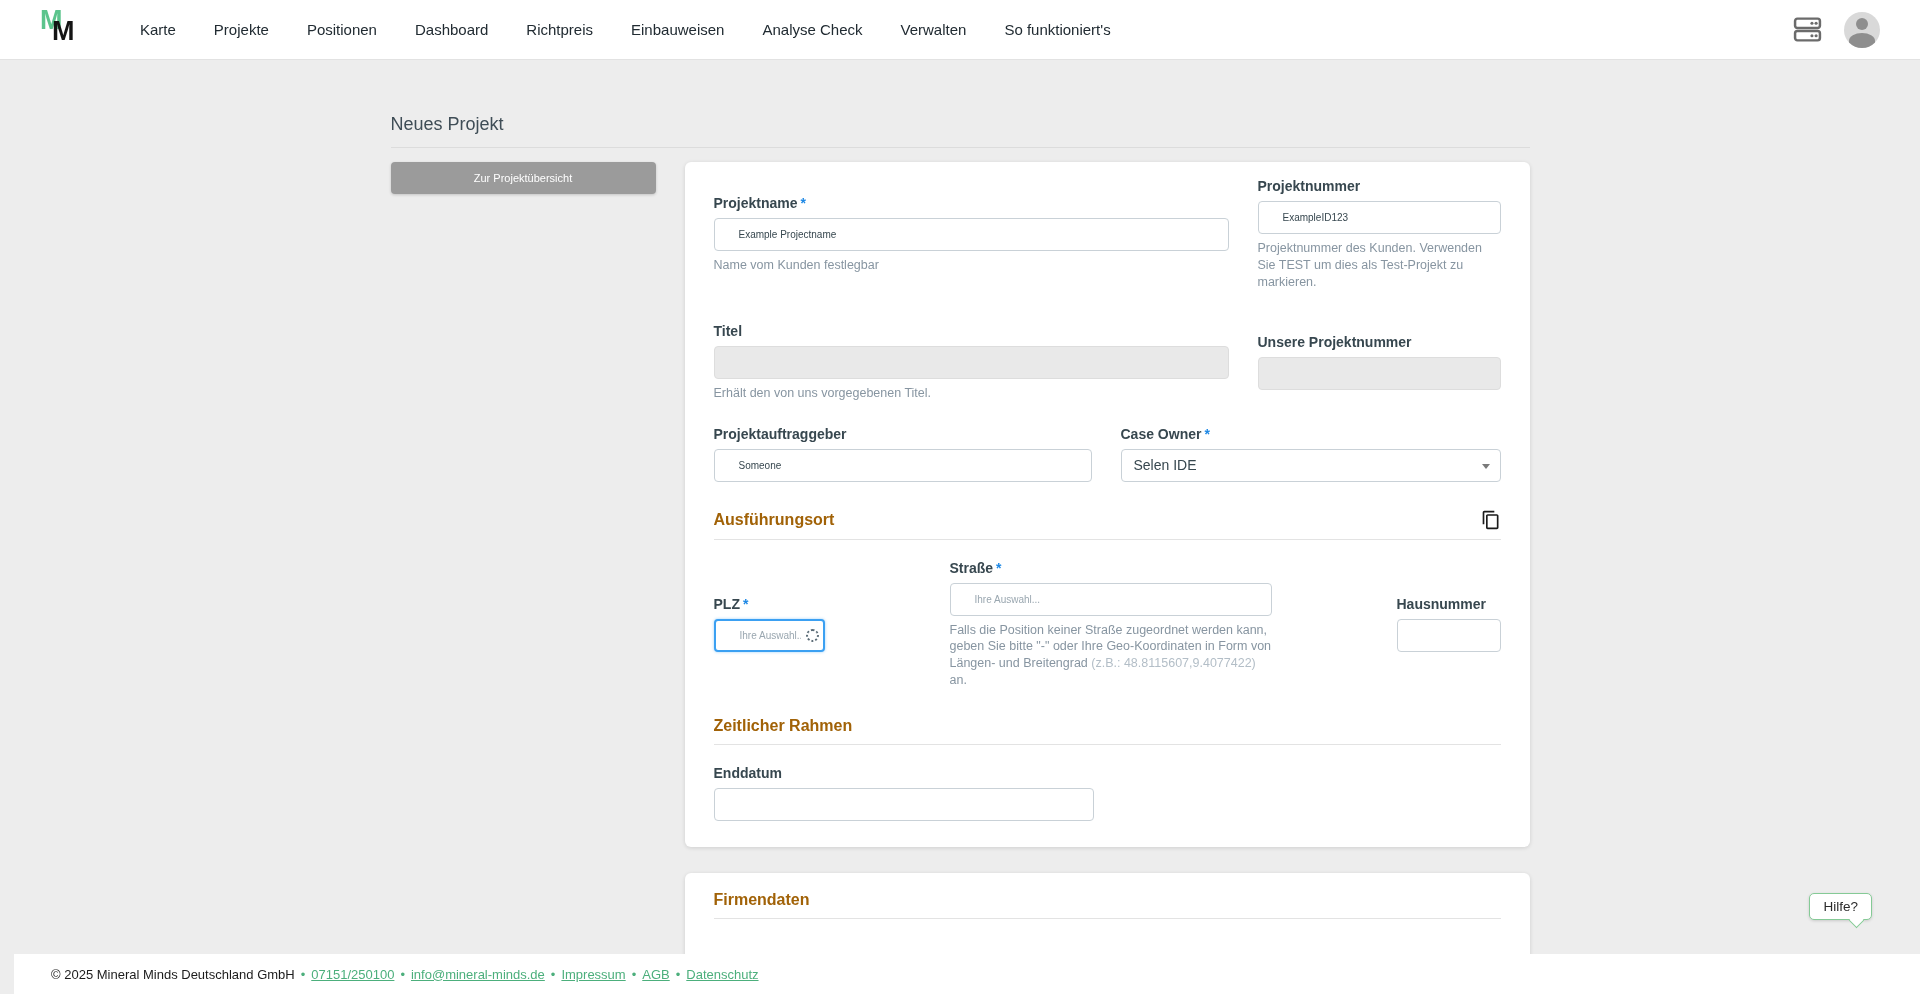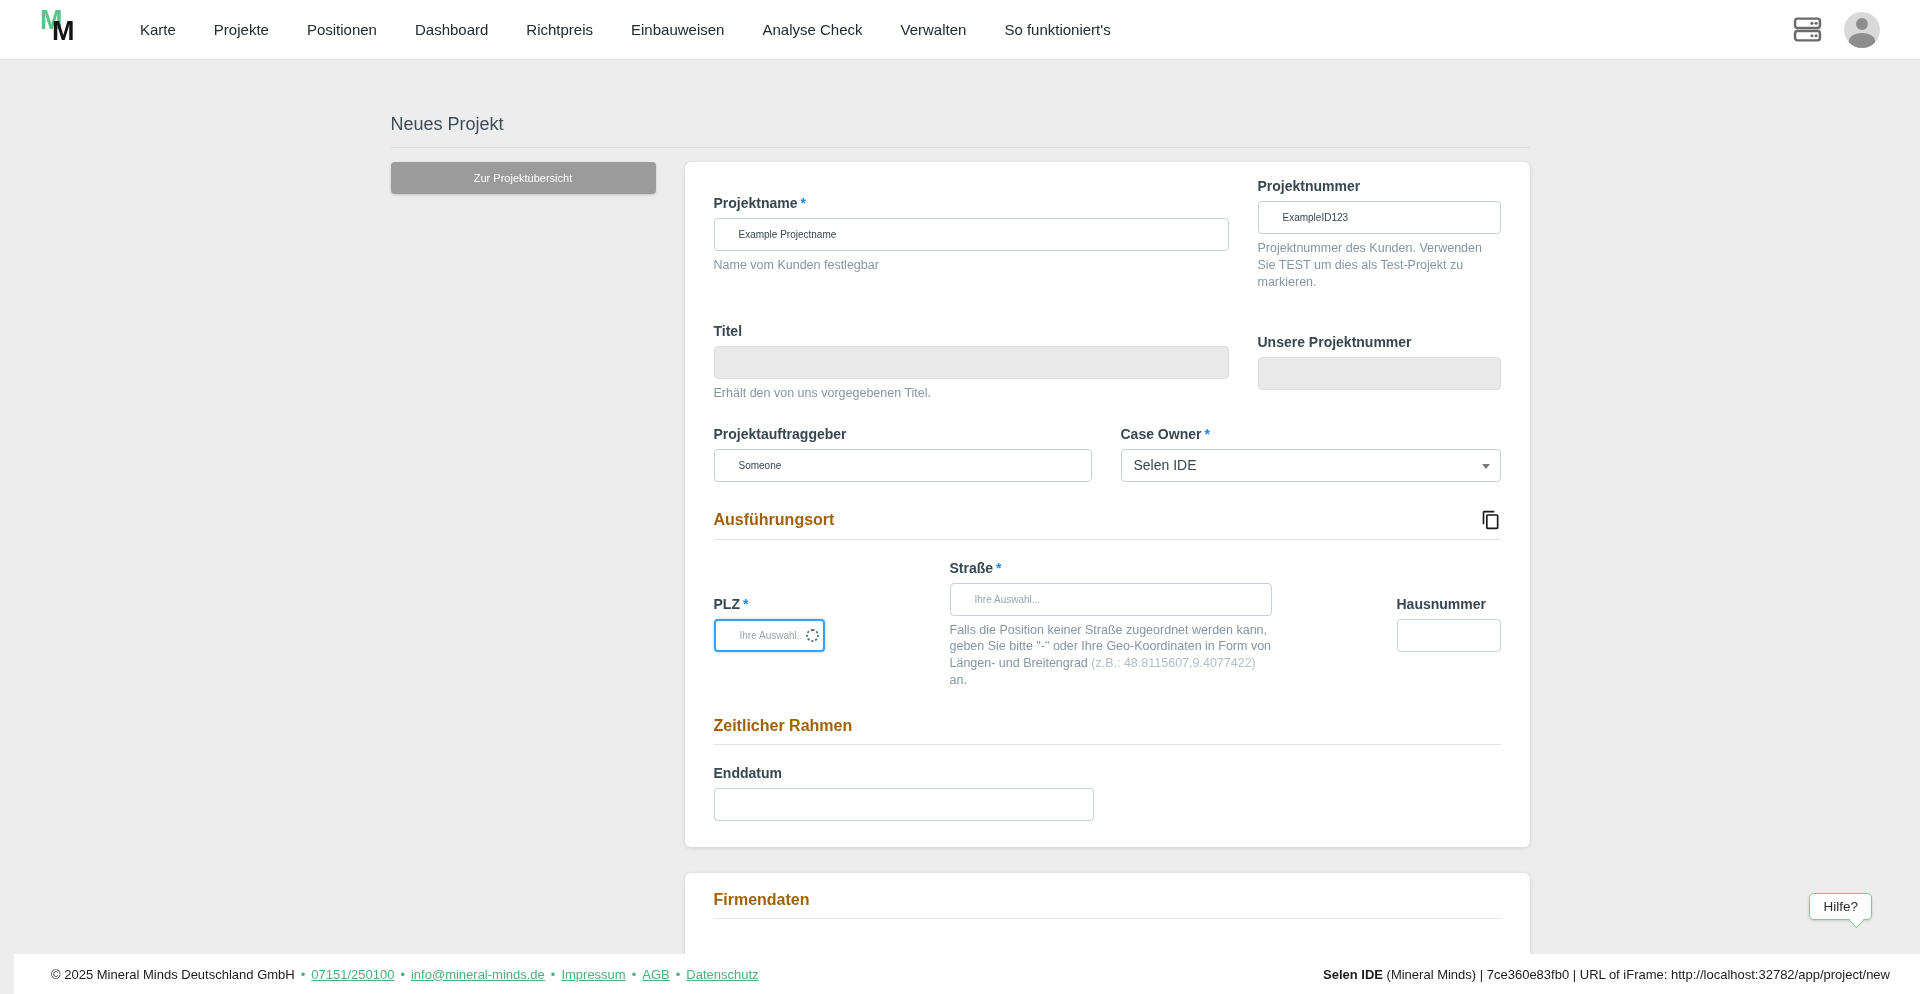--- a/index.html
+++ b/index.html
@@ -240,16 +240,13 @@
     <span class="footer-link">07151/250100</span>
     <span class="footer-sep">•</span>
     <span class="footer-link">info@mineral-minds.de</span>
     <span class="footer-sep">•</span>
     <span class="footer-link">Impressum</span>
     <span class="footer-sep">•</span>
     <span class="footer-link">AGB</span>
     <span class="footer-sep">•</span>
     <span class="footer-link">Datenschutz</span>
   </div>
-  <div class="footer-right">
-    <span class="bold">Selen IDE</span><span> (Mineral Minds) | 7ce360e83fb0 | URL of iFrame: http://localhost:32782/app/project/new</span>
-  </div>
 </footer>
 
 </body></html>

